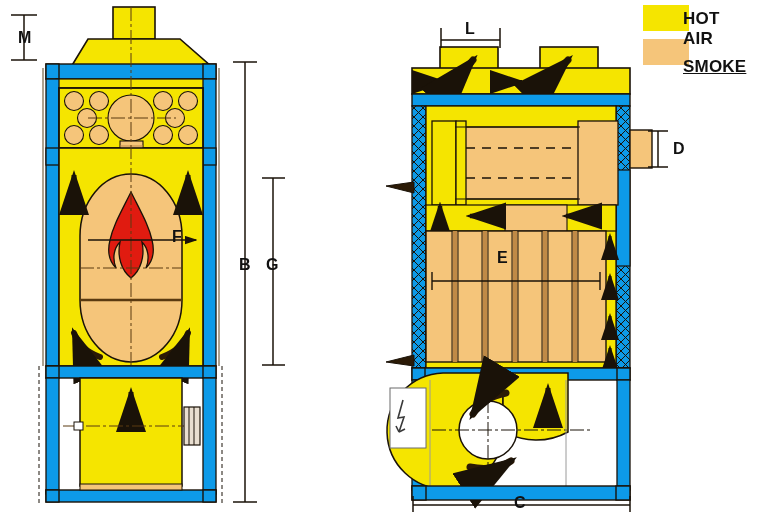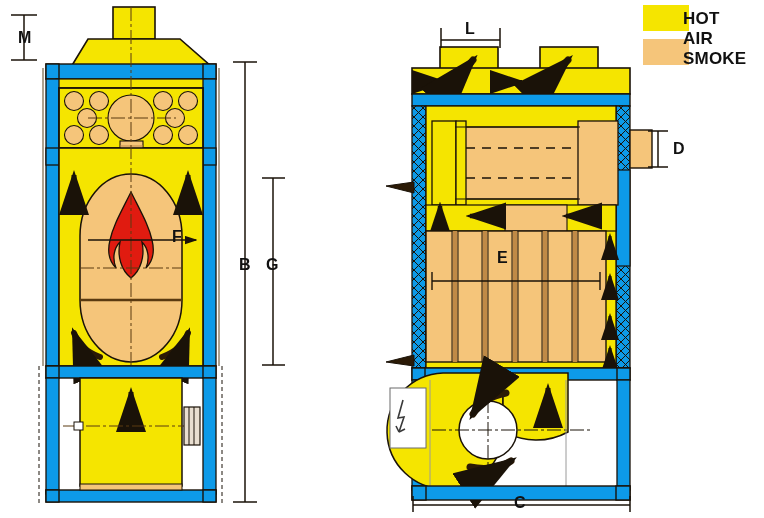--- a/index.html
+++ b/index.html
@@ -293,21 +293,21 @@
       </g>
     </g>
 
     <g>
       <rect x="643" y="5" width="46" height="26" fill="#f5e500"></rect>
       <rect x="643" y="39" width="46" height="26" fill="#f5c57a"></rect>
     </g>
   </svg>
 
   <span class="legend-label" style="left:683px;top:9px;">HOT AIR</span>
-  <span class="legend-label" style="left:683px;top:49px;">SMOKE</span>
+  <span class="legend-label" style="left:683px;top:57px;text-decoration:underline;">SMOKE</span>
 
   <span class="dim" style="left:18px;top:29px;">M</span>
   <span class="dim" style="left:239px;top:256px;">B</span>
   <span class="dim" style="left:266px;top:256px;">G</span>
   <span class="dim" style="left:172px;top:228px;">F</span>
 
   <span class="dim" style="left:465px;top:20px;">L</span>
   <span class="dim" style="left:673px;top:140px;">D</span>
   <span class="dim" style="left:497px;top:249px;">E</span>
   <span class="dim" style="left:514px;top:494px;">C</span>

